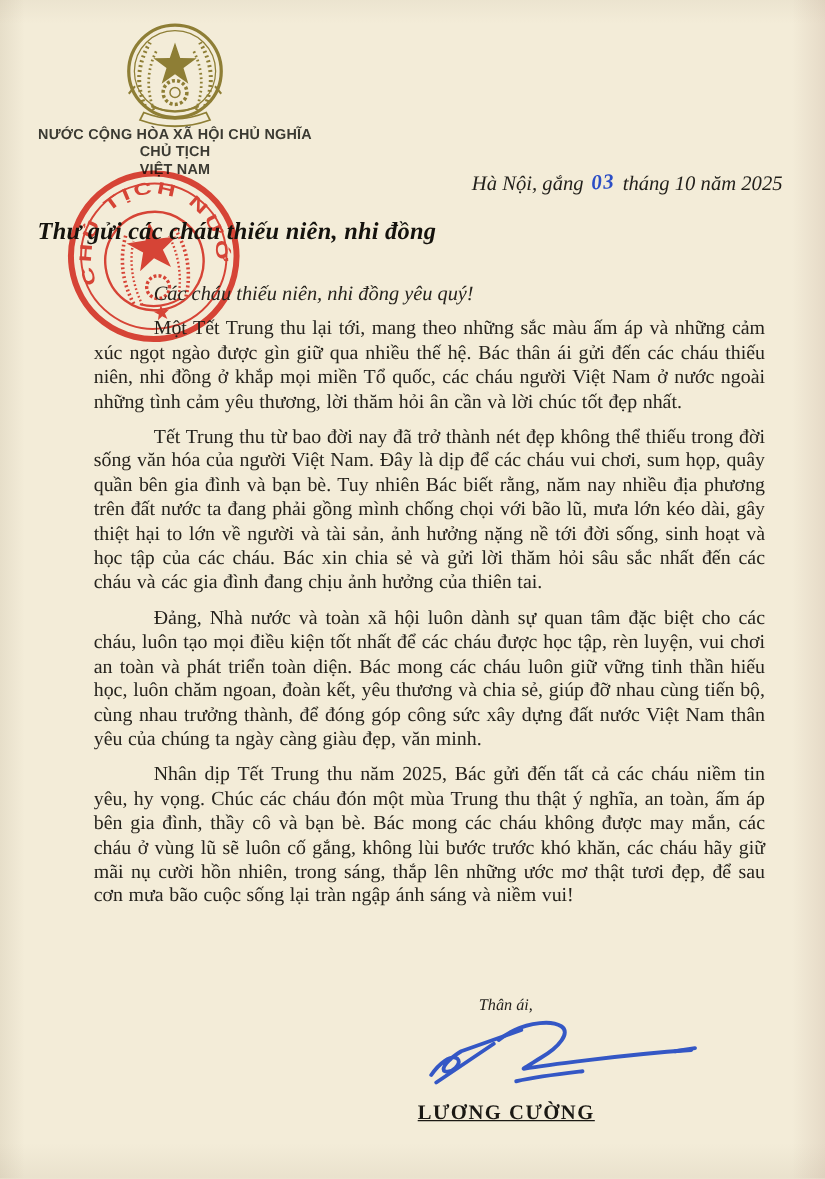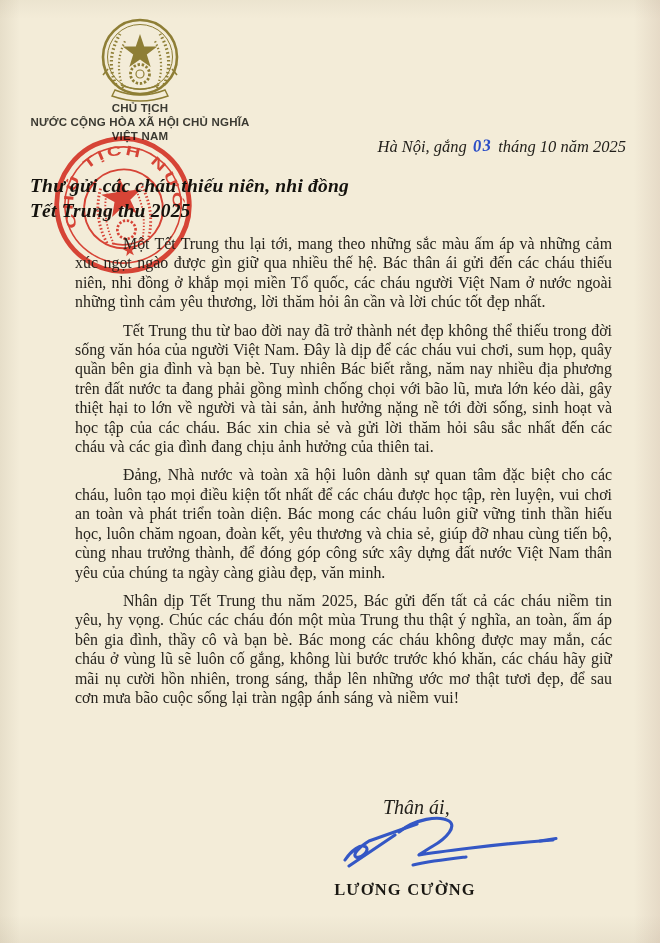--- a/index.html
+++ b/index.html
@@ -48,25 +48,25 @@
   .body-block{
     position:absolute;left:75px;top:225px;width:537px;
     font-size:15.9px;line-height:19.4px;color:#26231d;
   }
   .greeting{font-style:italic;text-indent:48px;margin:0;font-size:16.3px;}
   .body-block p.para{
     margin:9px 0 0 0;text-align:justify;text-indent:48px;
     word-spacing:.5px;
   }
   
-  .closing{position:absolute;left:383px;top:796px;font-style:italic;font-size:20px;color:#211f1a;}
+  .closing{position:absolute;left:383px;top:796px;font-style:italic;font-size:13px;color:#211f1a;}
   .signature{position:absolute;left:335px;top:813px;width:240px;height:62px;}
   .signer{
     position:absolute;left:295px;top:880px;width:220px;text-align:center;
-    font-weight:bold;font-size:16.5px;letter-spacing:1.2px;color:#1b1914;white-space:nowrap;
+    font-weight:bold;font-size:16.5px;letter-spacing:1.2px;color:#1b1914;white-space:nowrap;text-decoration:underline;
   }
 </style>
 </head>
 <body>
 
 <div class="page">
 
   <svg class="gold-emblem" viewBox="0 0 110 93" aria-hidden="true">
     <g fill="none" stroke="#8e7e35" stroke-width="2.2">
       <circle cx="55" cy="44" r="37" stroke-width="2.6"></circle>
@@ -84,22 +84,22 @@
       <path d="M30,77 Q55,87 80,77 L83,83 Q55,93 27,83 Z" stroke-width="1.4"></path>
       <path d="M45,81 h20" stroke-width="1.2"></path>
 
       <path d="M23,56 l-5,6 M87,56 l5,6" stroke-width="1.6"></path>
     </g>
 
     <path d="M55 21 L59.2 33.4 L72.3 33.6 L61.8 41.4 L65.7 53.9 L55 46.4 L44.3 53.9 L48.2 41.4 L37.7 33.6 L50.8 33.4 Z" fill="#8e7e35"></path>
   </svg>
 
   <div class="header-text">
+    <div>NƯỚC CỘNG HÒA XÃ HỘI CHỦ NGHĨA</div>
     <div>CHỦ TỊCH</div>
-    <div>NƯỚC CỘNG HÒA XÃ HỘI CHỦ NGHĨA</div>
     <div class="u">VIỆT NAM</div>
   </div>
 
   <svg class="stamp" viewBox="0 0 150 150" aria-hidden="true">
     <g transform="rotate(-8 75 75)">
       <g fill="none" stroke="#dd2f24">
         <circle cx="75" cy="75" r="69" stroke-width="5"></circle>
         <circle cx="75" cy="75" r="60.5" stroke-width="1.6"></circle>
         <circle cx="75" cy="79" r="41" stroke-width="2"></circle>
 
@@ -126,24 +126,24 @@
   </svg>
 
   <div class="dateline">
     <span>Hà Nội, gắng</span>
     <span class="day">03</span>
     <span>tháng 10 năm 2025</span>
   </div>
 
   <div class="title">
     <div>Thư gửi các cháu thiếu niên, nhi đồng</div>
-    <div>Tết Trung thu 2025</div>
   </div>
 
   <div class="body-block">
+    <p class="greeting">Các cháu thiếu niên, nhi đồng yêu quý!</p>
     <p class="para">Một Tết Trung thu lại tới, mang theo những sắc màu ấm áp và những cảm xúc ngọt ngào được gìn giữ qua nhiều thế hệ. Bác thân ái gửi đến các cháu thiếu niên, nhi đồng ở khắp mọi miền Tổ quốc, các cháu người Việt Nam ở nước ngoài những tình cảm yêu thương, lời thăm hỏi ân cần và lời chúc tốt đẹp nhất.</p>
     <p class="para">Tết Trung thu từ bao đời nay đã trở thành nét đẹp không thể thiếu trong đời sống văn hóa của người Việt Nam. Đây là dịp để các cháu vui chơi, sum họp, quây quần bên gia đình và bạn bè. Tuy nhiên Bác biết rằng, năm nay nhiều địa phương trên đất nước ta đang phải gồng mình chống chọi với bão lũ, mưa lớn kéo dài, gây thiệt hại to lớn về người và tài sản, ảnh hưởng nặng nề tới đời sống, sinh hoạt và học tập của các cháu. Bác xin chia sẻ và gửi lời thăm hỏi sâu sắc nhất đến các cháu và các gia đình đang chịu ảnh hưởng của thiên tai.</p>
     <p class="para">Đảng, Nhà nước và toàn xã hội luôn dành sự quan tâm đặc biệt cho các cháu, luôn tạo mọi điều kiện tốt nhất để các cháu được học tập, rèn luyện, vui chơi an toàn và phát triển toàn diện. Bác mong các cháu luôn giữ vững tinh thần hiếu học, luôn chăm ngoan, đoàn kết, yêu thương và chia sẻ, giúp đỡ nhau cùng tiến bộ, cùng nhau trưởng thành, để đóng góp công sức xây dựng đất nước Việt Nam thân yêu của chúng ta ngày càng giàu đẹp, văn minh.</p>
     <p class="para">Nhân dịp Tết Trung thu năm 2025, Bác gửi đến tất cả các cháu niềm tin yêu, hy vọng. Chúc các cháu đón một mùa Trung thu thật ý nghĩa, an toàn, ấm áp bên gia đình, thầy cô và bạn bè. Bác mong các cháu không được may mắn, các cháu ở vùng lũ sẽ luôn cố gắng, không lùi bước trước khó khăn, các cháu hãy giữ mãi nụ cười hồn nhiên, trong sáng, thắp lên những ước mơ thật tươi đẹp, để sau cơn mưa bão cuộc sống lại tràn ngập ánh sáng và niềm vui!</p>
   </div>
 
   <div class="closing">Thân ái,</div>
 
   <svg class="signature" viewBox="0 0 240 62" aria-hidden="true">
     <g fill="none" stroke="#2a50c4" stroke-width="3.1" stroke-linecap="round" stroke-linejoin="round" opacity=".95">

